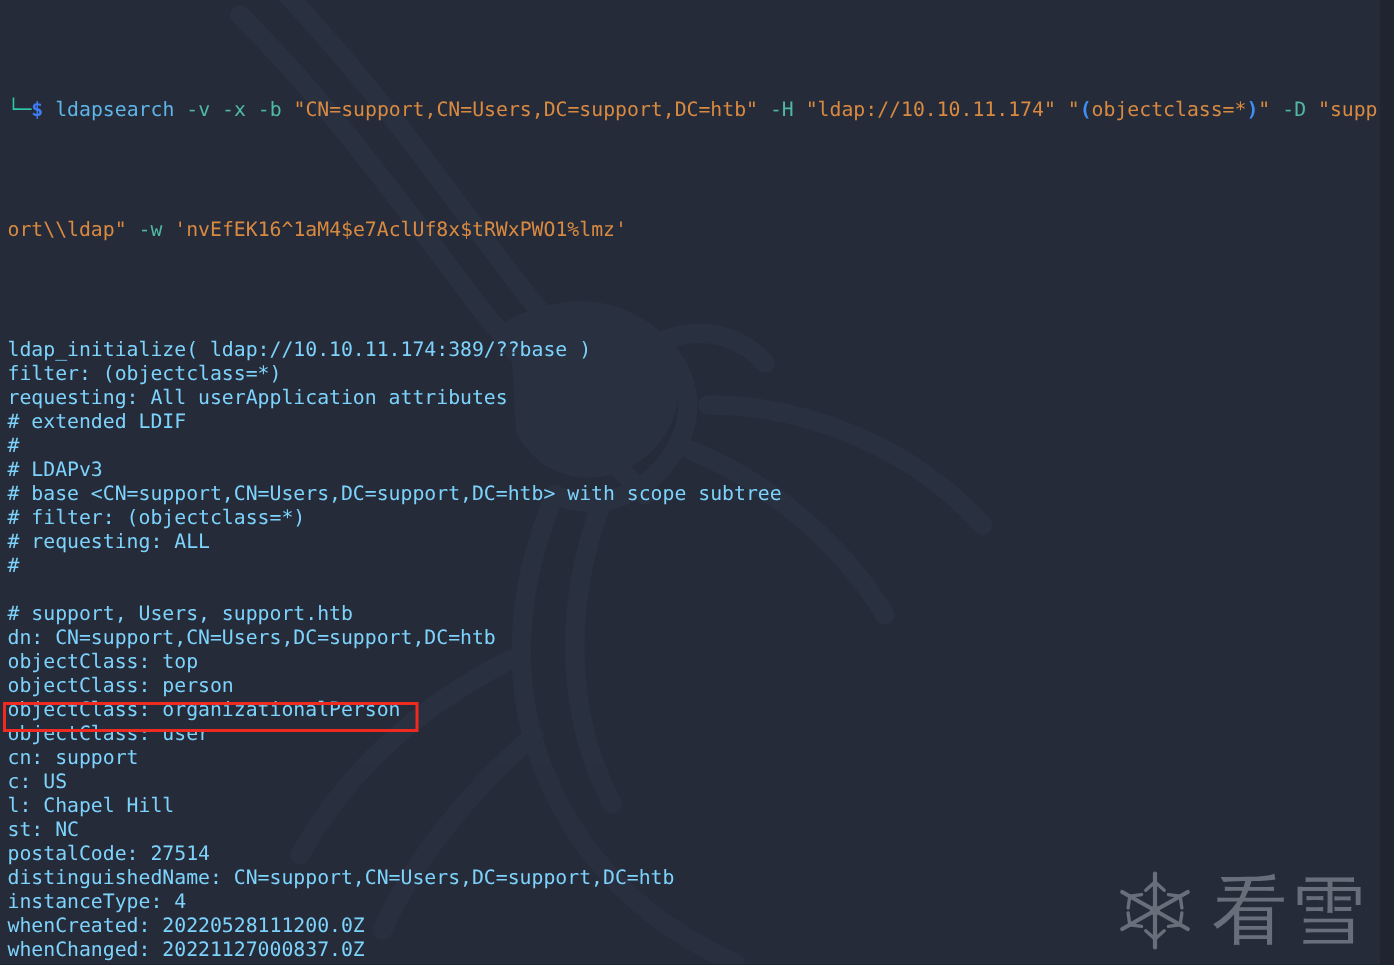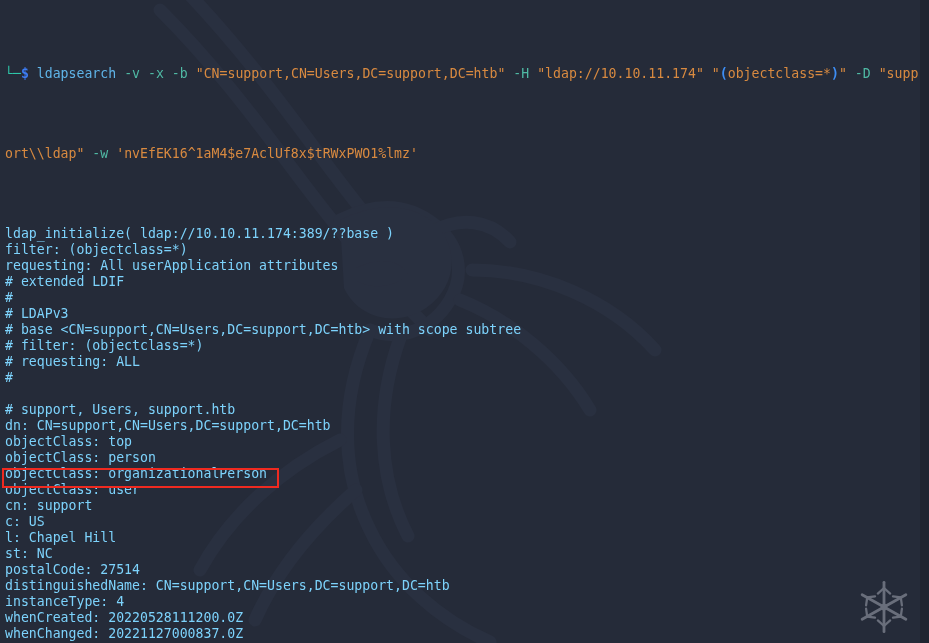--- a/index.html
+++ b/index.html
@@ -137,15 +137,16 @@
           <line x1="80" y1="67" x2="82" y2="53"></line>
             <line x1="80" y1="67" x2="66" y2="69"></line>
           <line x1="20" y1="67" x2="18" y2="53"></line>
             <line x1="20" y1="67" x2="34" y2="69"></line>
           <line x1="80" y1="33" x2="82" y2="47"></line>
             <line x1="80" y1="33" x2="66" y2="31"></line>
         </g>
       </g>
       <circle cx="50" cy="50" r="6" fill="#c7cbd6"></circle>
     </svg>
+    <span class="kx-text">看雪</span>
   </div>
 
 </div>
 
 </body></html>

